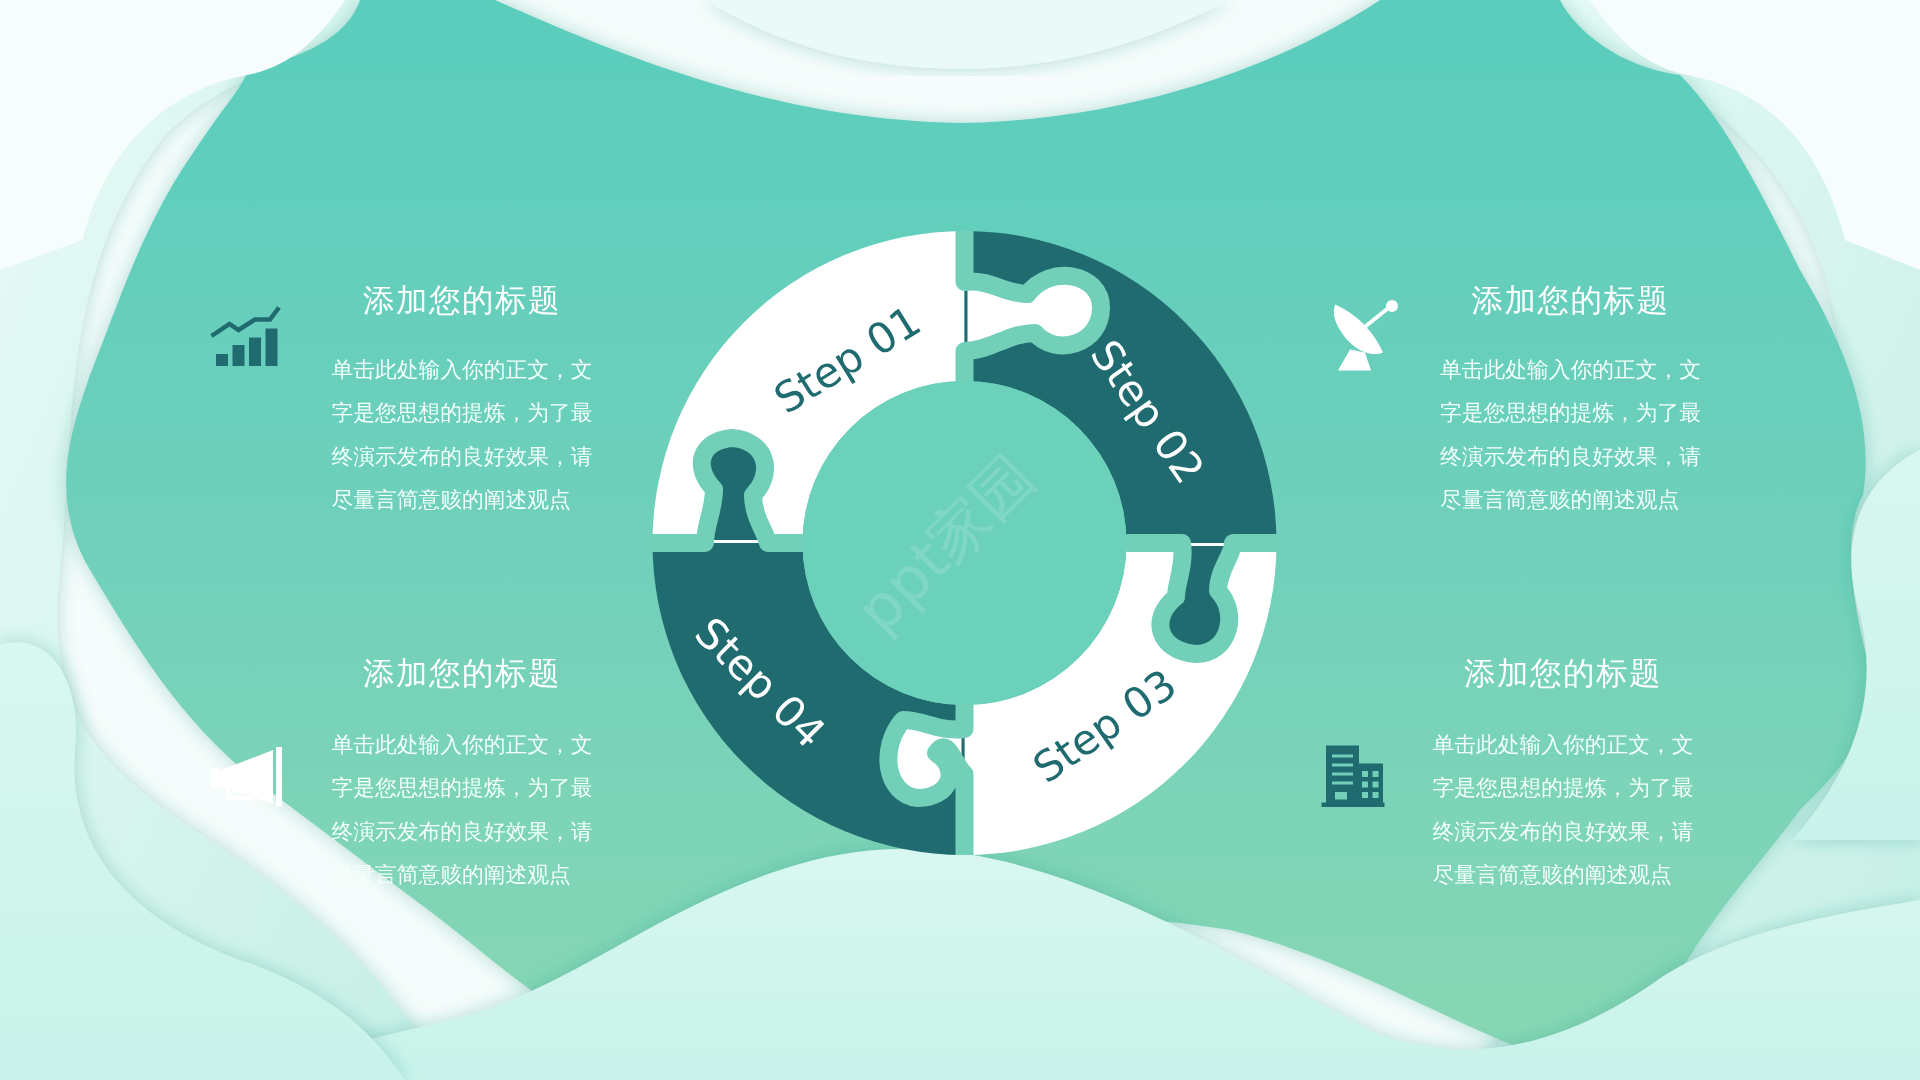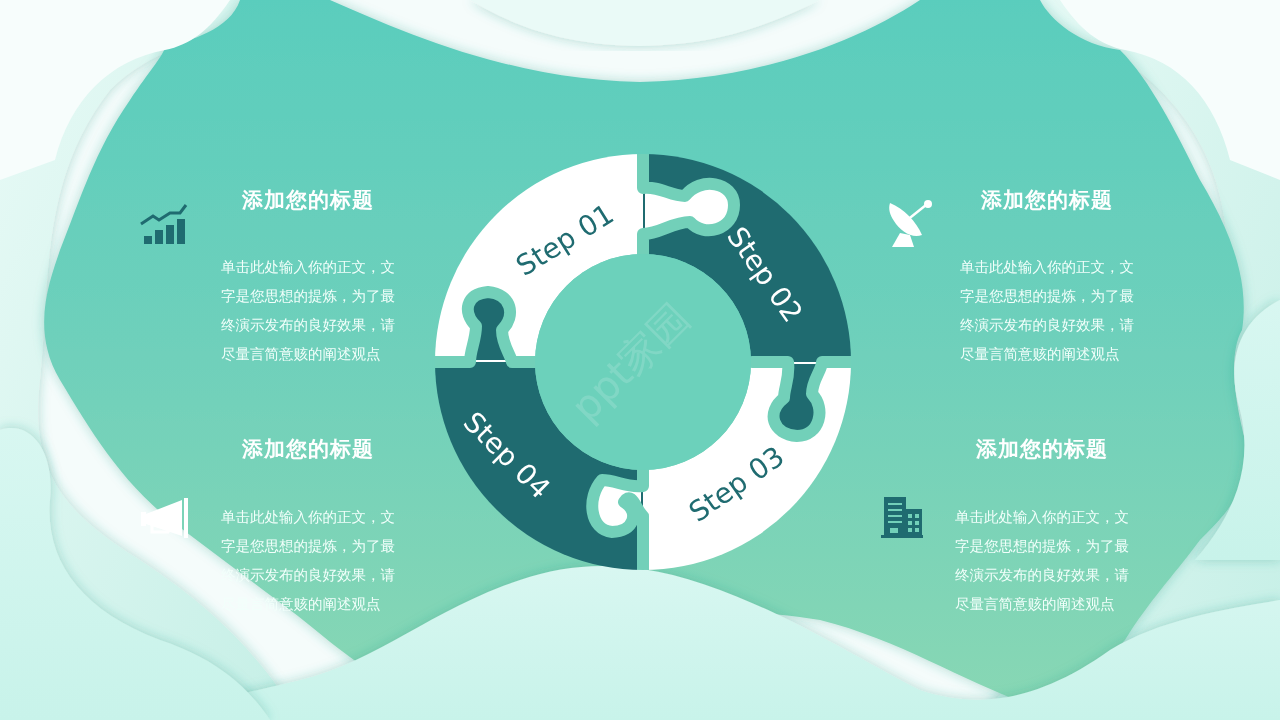--- a/index.html
+++ b/index.html
@@ -1,21 +1,21 @@
 <!DOCTYPE html>
 <html><head>
 <meta charset="utf-8">
 <style>
   html, body { margin:0; padding:0; }
   body { width:1280px; height:720px; overflow:hidden; position:relative;
          font-family:"DejaVu Sans","Liberation Sans",sans-serif; background:#f3fbfa; }
   #bg { position:absolute; left:0; top:0; width:1280px; height:720px; }
   .block { position:absolute; color:#fff; }
-  .block .title { position:absolute; font-size:21px; font-weight:bold; letter-spacing:1px; white-space:nowrap; }
-  .block .body { position:absolute; font-size:14.5px; line-height:29px; width:185px; color:#f2fffb;margin-top:20px; }
+  .block .title { position:absolute; font-size:21px; font-weight:normal; letter-spacing:1px; white-space:nowrap; }
+  .block .body { position:absolute; font-size:14.5px; line-height:29px; width:185px; color:#f2fffb; }
   .icon { position:absolute; }
   #ring { position:absolute; left:0; top:0; width:1280px; height:720px; }
 </style>
 </head>
 <body>
 
 <svg id="bg" viewBox="0 0 1280 720" xmlns="http://www.w3.org/2000/svg">
   <defs>
     <linearGradient id="mainGrad" x1="0" y1="0" x2="0" y2="1">
       <stop offset="0" stop-color="#5acdbd"></stop>

